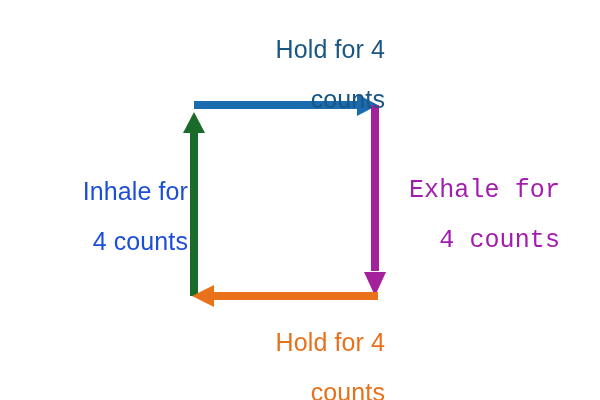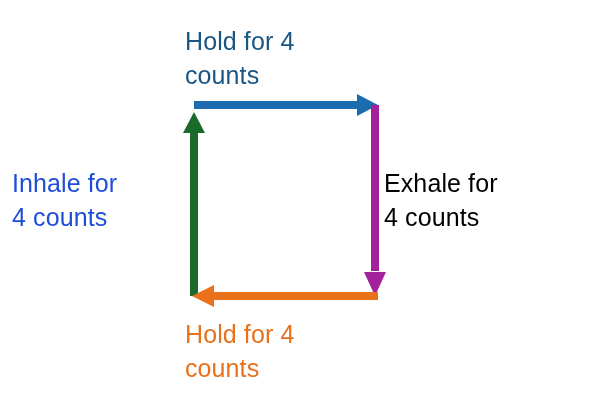--- a/index.html
+++ b/index.html
@@ -22,24 +22,24 @@
   #box-breathing-svg {
     position: absolute;
     left: 0;
     top: 0;
     width: 600px;
     height: 400px;
     display: block;
   }
   .cycle-label {
     position: absolute;
-    text-align: left;
+    text-align: right;
     font-family: "Liberation Sans", sans-serif;
     font-size: 25px;
-    line-height: 34px;
+    line-height: 50px;
     font-weight: 400;
     letter-spacing: 0.1px;
     white-space: pre-line;
     user-select: none;
   }
   #label-hold-top {
     left: 185px;
     top: 24px;
     width: 200px;
   }
@@ -87,19 +87,19 @@
     </g>
 
   </svg>
 
   <div class="cycle-label" id="label-hold-top" style="color:#1A5684;">Hold for 4
 counts</div>
 
   <div class="cycle-label" id="label-inhale-left" style="color:#1d4ed8;">Inhale for
 4 counts</div>
 
-  <div class="cycle-label" id="label-exhale-right" style="color:#000000;">Exhale for
+  <div class="cycle-label" id="label-exhale-right" style="color:#a21caf;font-family:Liberation Mono, monospace;">Exhale for
 4 counts</div>
 
   <div class="cycle-label" id="label-hold-bottom" style="color:#E8711A;">Hold for 4
 counts</div>
 
 </div>
 
 </body></html>

